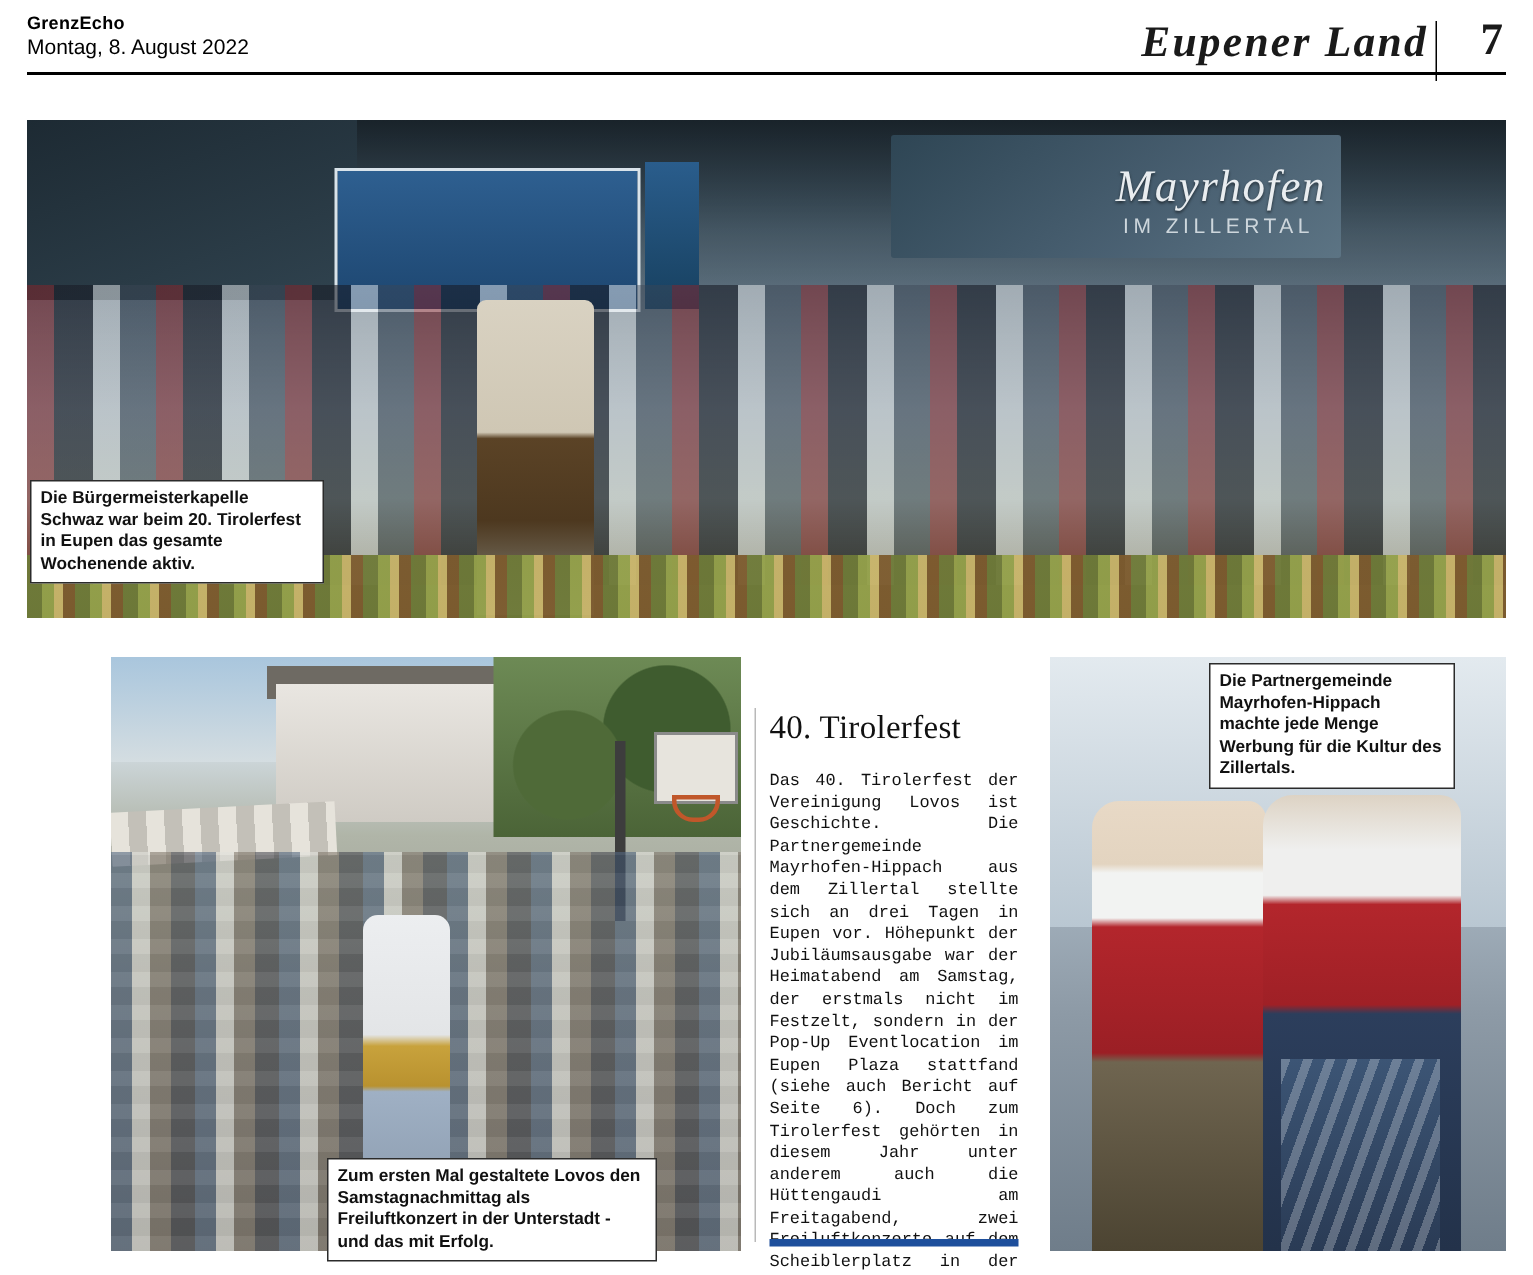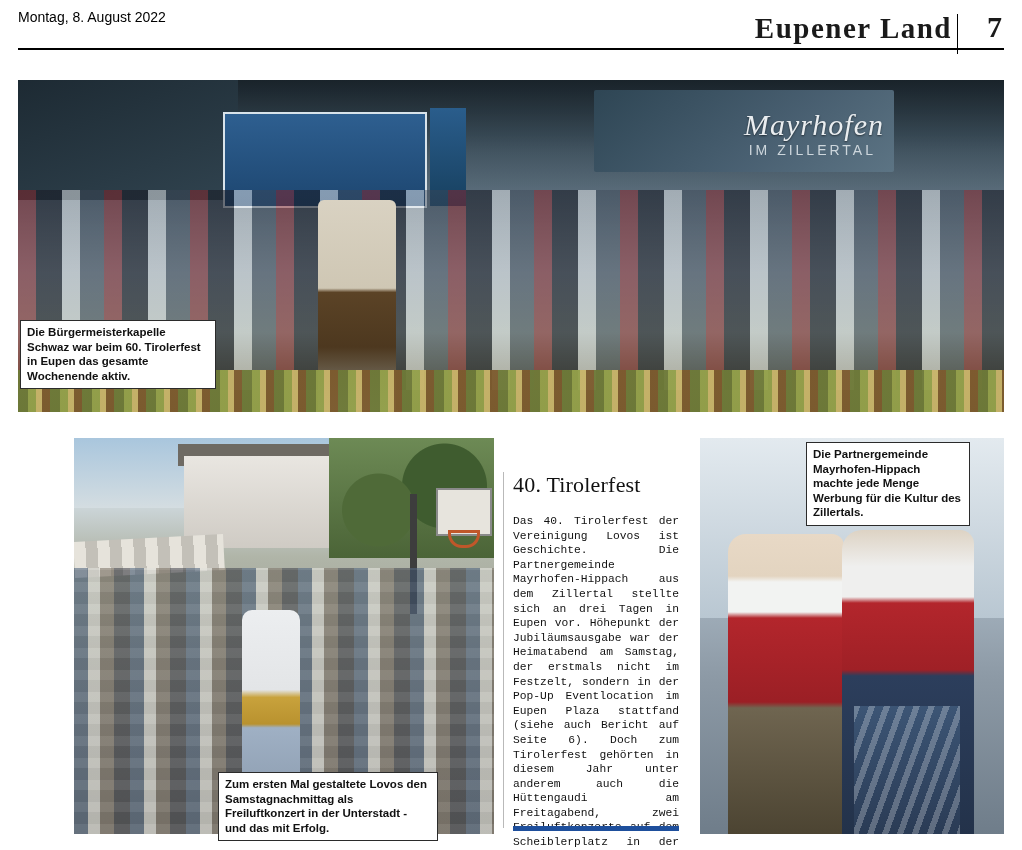--- a/index.html
+++ b/index.html
@@ -42,20 +42,21 @@
   .masthead .section-title {
     position: absolute;
     right: 52px;
     top: 4px;
     font-family: "Liberation Serif", serif;
     font-size: 29px;
     font-weight: 600;
     letter-spacing: 1.5px;
     color: #1a1a1a;
     white-space: nowrap;
+    font-style: italic;
   }
   .masthead .page-number {
     position: absolute;
     right: 2px;
     top: 2px;
     font-family: "Liberation Serif", serif;
     font-size: 30px;
     font-weight: 700;
     color: #1a1a1a;
   }
@@ -385,39 +386,40 @@
     top: 826px;
     width: 166px;
     height: 5px;
     background: #1e4f9c;
   }
 </style>
 </head>
 <body>
 
 <div class="masthead">
+  <div class="paper-name">GrenzEcho</div>
   <div class="issue-date">Montag, 8. August 2022</div>
   <div class="rule-vert"></div>
   <div class="section-title">Eupener Land</div>
   <div class="page-number">7</div>
 </div>
 <div class="rule-top"></div>
 
 <div class="photo" id="hero-photo">
   <div class="tent-left"></div>
   <div class="stage-banner"></div>
   <div class="banner-word">Mayrhofen</div>
   <div class="banner-sub">IM ZILLERTAL</div>
   <div class="blue-panel"></div>
   <div class="blue-panel2"></div>
   <div class="crowd"></div>
   <div class="conductor"></div>
   <div class="flowers"></div>
 </div>
-<div class="caption" id="hero-caption">Die Bürgermeisterkapelle Schwaz war beim 60. Tirolerfest in Eupen das gesamte Wochenende aktiv.</div>
+<div class="caption" id="hero-caption">Die Bürgermeisterkapelle Schwaz war beim 20. Tirolerfest in Eupen das gesamte Wochenende aktiv.</div>
 
 <div class="photo" id="fest-photo">
   <div class="sky"></div>
   <div class="roof"></div>
   <div class="house"></div>
   <div class="trees"></div>
   <div class="hoop-pole"></div>
   <div class="hoop-board"></div>
   <div class="hoop-ring"></div>
   <div class="awning"></div>

